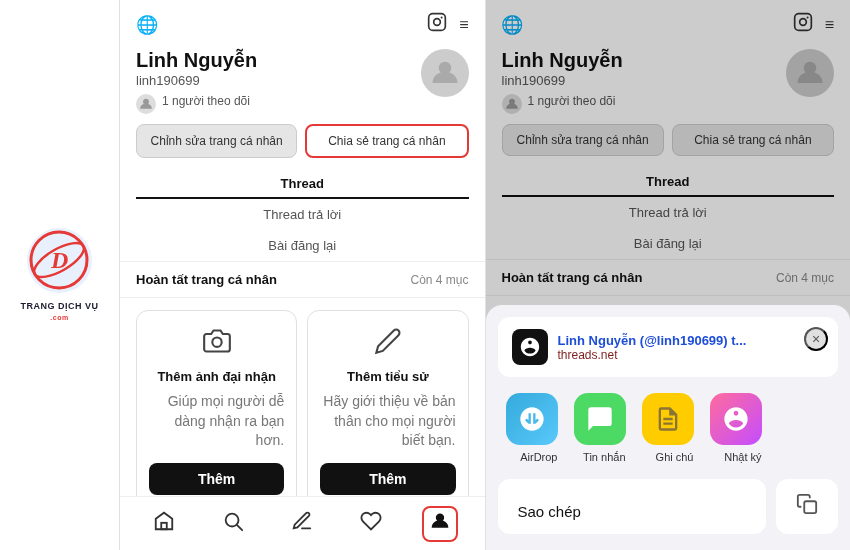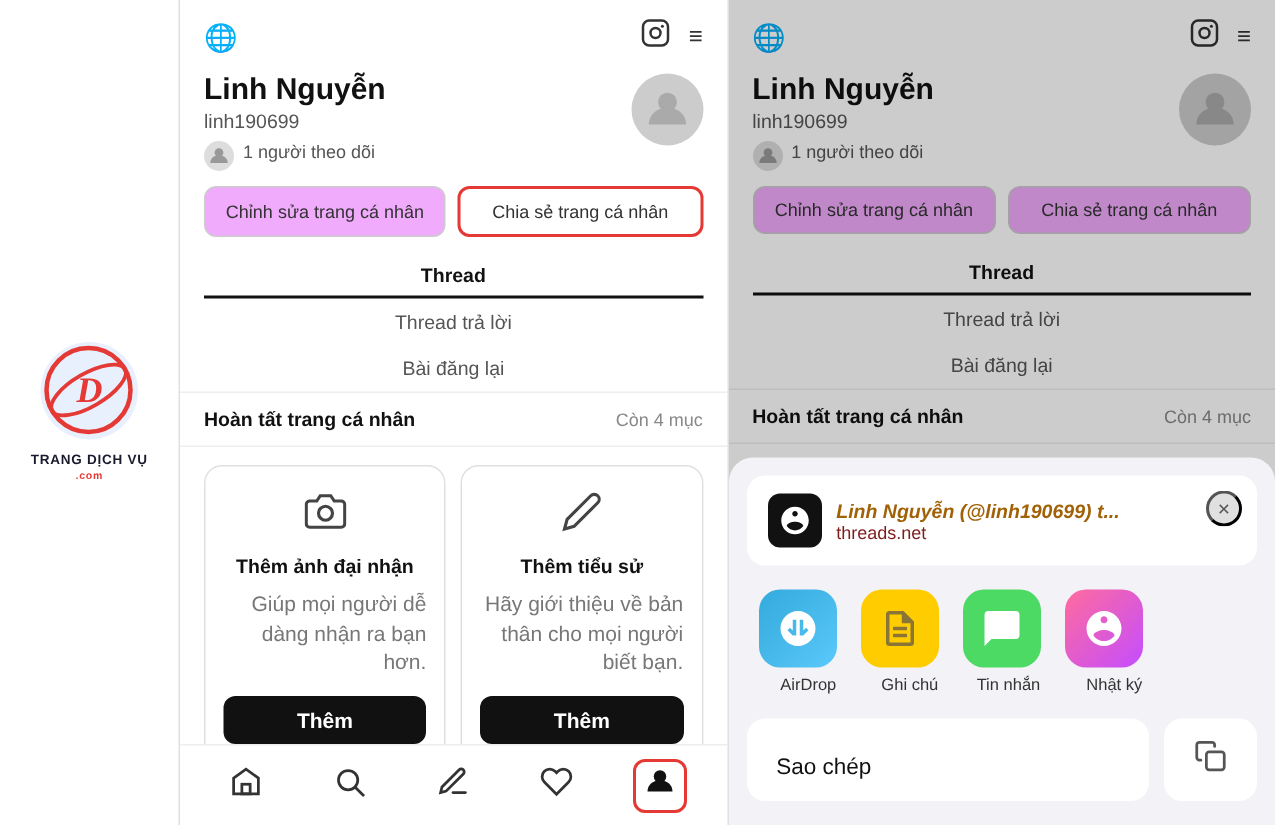--- a/index.html
+++ b/index.html
@@ -151,21 +151,21 @@
     .action-buttons {
       display: flex;
       gap: 8px;
       padding: 0 16px 10px;
     }
     .btn-edit {
       flex: 1;
       padding: 8px 10px;
       border: 1px solid #ccc;
       border-radius: 8px;
-      background: #f0abfc;
+      background: #e5e5e5;
       font-size: 12px;
       color: #333;
       font-weight: 500;
       text-align: center;
       cursor: pointer;
     }
     .btn-share {
       flex: 1;
       padding: 8px 10px;
       border: 2px solid #e53935;
@@ -341,22 +341,21 @@
       align-items: center;
       justify-content: center;
       color: white;
       font-size: 18px;
       font-weight: 900;
     }
     .share-preview-text {}
     .share-preview-title {
       font-size: 13px;
       font-weight: 600;
-      color: #a16207;
-      font-style: italic;
+      color: #1d4ed8;
     }
     .share-preview-url {
       font-size: 12px;
       color: #7f1d1d;
     }
     .share-close-btn {
       position: absolute;
       right: 10px;
       top: 10px;
       width: 24px;
@@ -676,34 +675,34 @@
       <div class="share-apps">
         <div class="share-app">
           <div class="app-icon airdrop">
             <svg width="28" height="28" viewBox="0 0 24 24" fill="white">
                 <path d="M12 2C6.48 2 2 6.48 2 12s4.48 10 10 10 10-4.48 10-10S17.52 2 12 2zm-1 14H9l-3-3 1.41-1.41L9 13.17V7h2v9zm7-3l-3 3h-2V7h2v6.17l1.59-1.58L18 13z"></path>
               </svg>
           </div>
           <span class="app-label">AirDrop</span>
         </div>
         <div class="share-app">
+          <div class="app-icon message">
+            <svg width="28" height="28" viewBox="0 0 24 24" fill="white">
+                <path d="M20 2H4c-1.1 0-2 .9-2 2v18l4-4h14c1.1 0 2-.9 2-2V4c0-1.1-.9-2-2-2z"></path>
+              </svg>
+          </div>
+          <span class="app-label">Tin nhắn</span>
+        </div>
+        <div class="share-app">
           <div class="app-icon notes">
             <svg width="28" height="28" viewBox="0 0 24 24" fill="#8B7536">
                 <path d="M14 2H6a2 2 0 0 0-2 2v16a2 2 0 0 0 2 2h12a2 2 0 0 0 2-2V8l-6-6zm4 18H6V4h7v5h5v11zM8 15h8v2H8zm0-4h8v2H8z"></path>
               </svg>
           </div>
           <span class="app-label">Ghi chú</span>
-        </div>
-        <div class="share-app">
-          <div class="app-icon message">
-            <svg width="28" height="28" viewBox="0 0 24 24" fill="white">
-                <path d="M20 2H4c-1.1 0-2 .9-2 2v18l4-4h14c1.1 0 2-.9 2-2V4c0-1.1-.9-2-2-2z"></path>
-              </svg>
-          </div>
-          <span class="app-label">Tin nhắn</span>
         </div>
         <div class="share-app">
           <div class="app-icon diary">
             <svg width="28" height="28" viewBox="0 0 24 24" fill="white">
                 <path d="M12 2C6.48 2 2 6.48 2 12s4.48 10 10 10 10-4.48 10-10S17.52 2 12 2zm0 3c1.1 0 2 .9 2 2s-.9 2-2 2-2-.9-2-2 .9-2 2-2zm0 14.2c-2.5 0-4.71-1.28-6-3.22.03-1.99 4-3.08 6-3.08 1.99 0 5.97 1.09 6 3.08-1.29 1.94-3.5 3.22-6 3.22z"></path>
               </svg>
           </div>
           <span class="app-label">Nhật ký</span>
         </div>
       </div>

